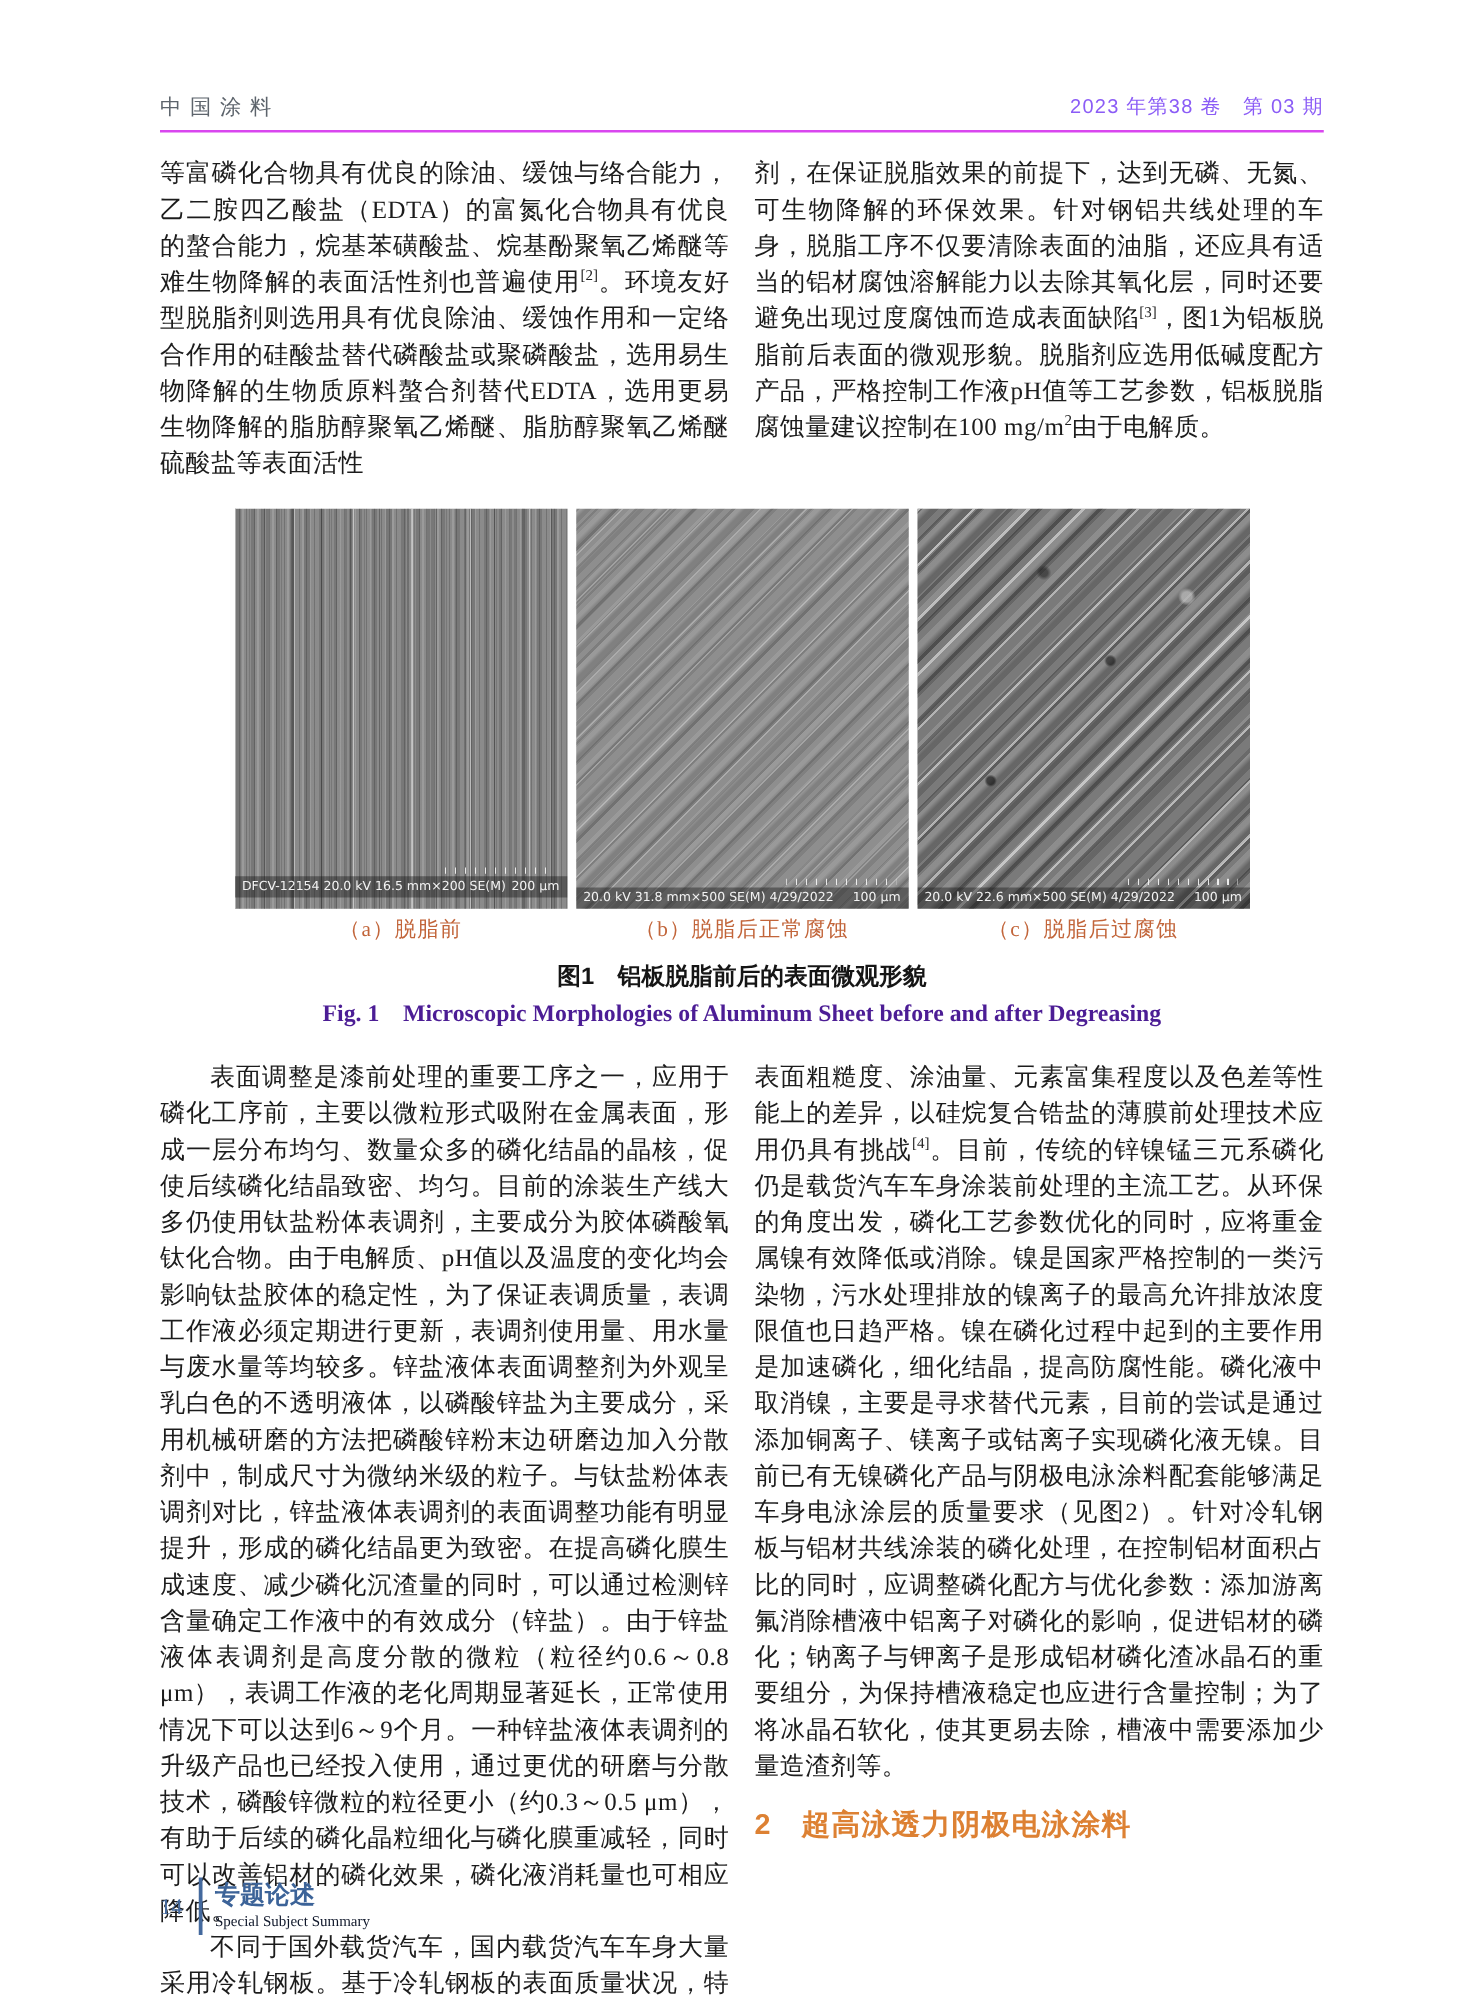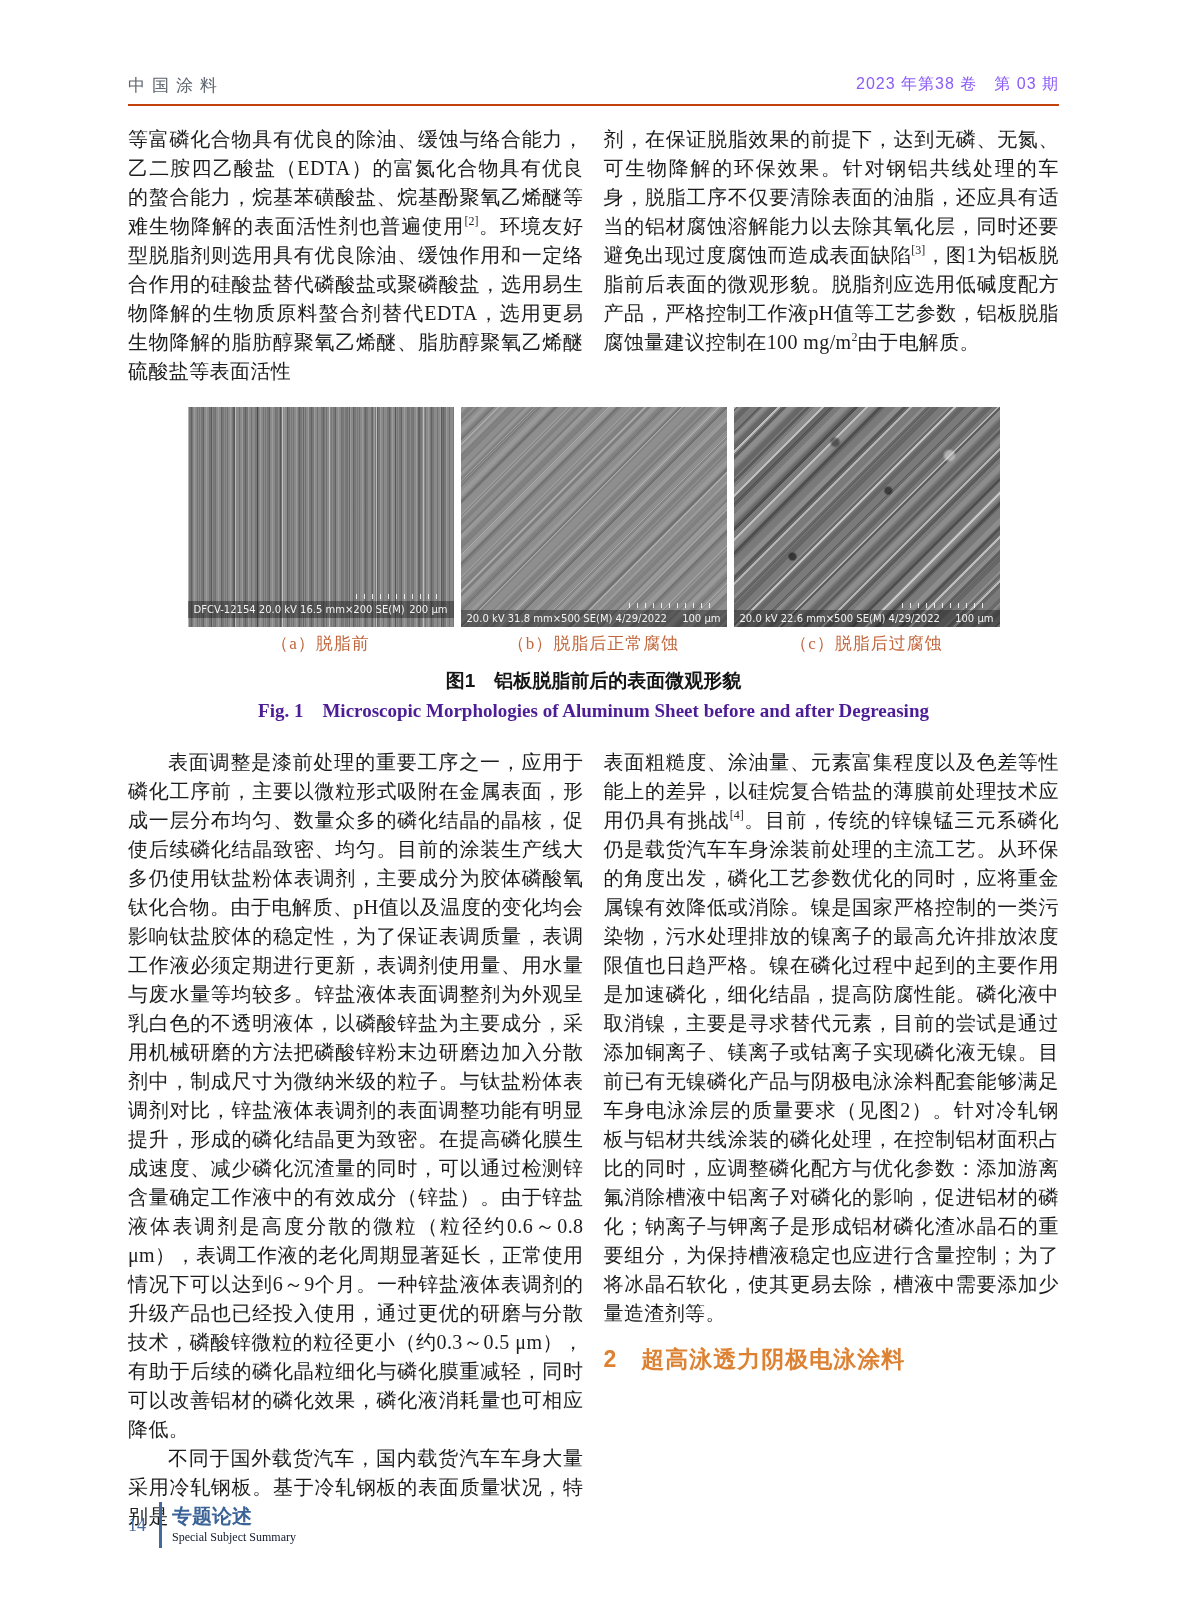--- a/index.html
+++ b/index.html
@@ -10,23 +10,23 @@
     box-sizing:border-box;
     padding:0 128px;
     background:#ffffff;
     font-family:"Liberation Serif","DejaVu Serif",serif;
     color:#1c1c1c;
     overflow:hidden;
   }
   
   .hdr{
     margin-top:74px;
-    display:flex;justify-content:space-between;align-items:flex-start;
+    display:flex;justify-content:space-between;align-items:center;
     padding-bottom:7px;
-    border-bottom:2px solid #c2410c;
+    border-bottom:2px solid #d946ef;
   }
   .hdr .journal{
     font-family:"Liberation Sans","DejaVu Sans",sans-serif;
     font-size:17px;color:#5d646c;letter-spacing:7px;
   }
   .hdr .issue{
     font-family:"Liberation Sans","DejaVu Sans",sans-serif;
     font-size:16px;color:#8b5cf6;letter-spacing:1px;
   }
   
@@ -39,21 +39,21 @@
     text-align:justify;
   }
   .col p.indent{text-indent:2em;}
   .col sup{font-size:12px;line-height:0;vertical-align:super;letter-spacing:0;}
   .intro{margin-top:19px;}
   .bodytxt{margin-top:24px;}
   
   .fig{margin-top:21px;}
   .fig-row{display:flex;justify-content:center;gap:7px;}
   .sem-wrap{width:266px;}
-  .sem{position:relative;width:266px;height:220px;overflow:hidden;}
+  .sem{position:relative;width:266px;height:320px;overflow:hidden;}
   .sem-a{
     background-color:#828282;
     background-image:
       repeating-linear-gradient(90deg, rgba(255,255,255,.5) 0 1px, rgba(0,0,0,0) 1px 47px),
       repeating-linear-gradient(90deg, rgba(20,20,20,.32) 0 1px, rgba(0,0,0,0) 1px 23px),
       repeating-linear-gradient(90deg, rgba(255,255,255,.14) 0 1px, rgba(0,0,0,0) 1px 3px, rgba(0,0,0,.18) 3px 4px, rgba(0,0,0,0) 4px 6px),
       repeating-linear-gradient(90deg, rgba(0,0,0,.08) 0 5px, rgba(255,255,255,.07) 5px 11px);
   }
   .sem-b{
     background-color:#8e8e8e;

